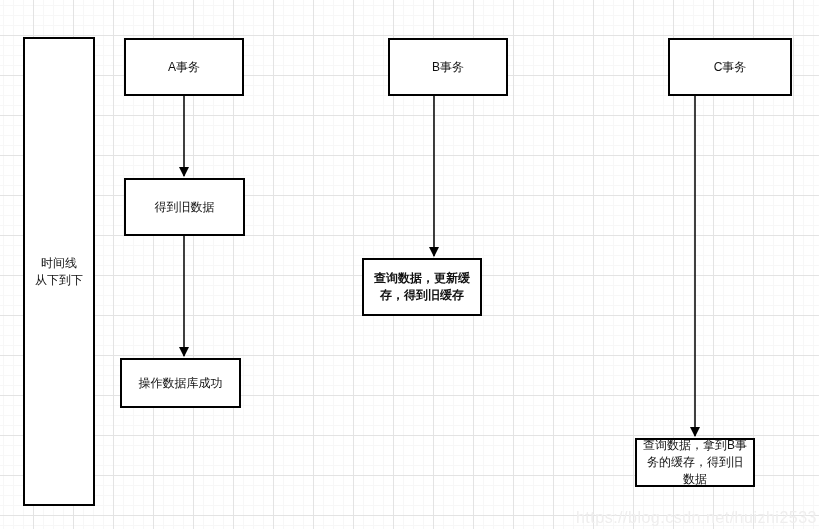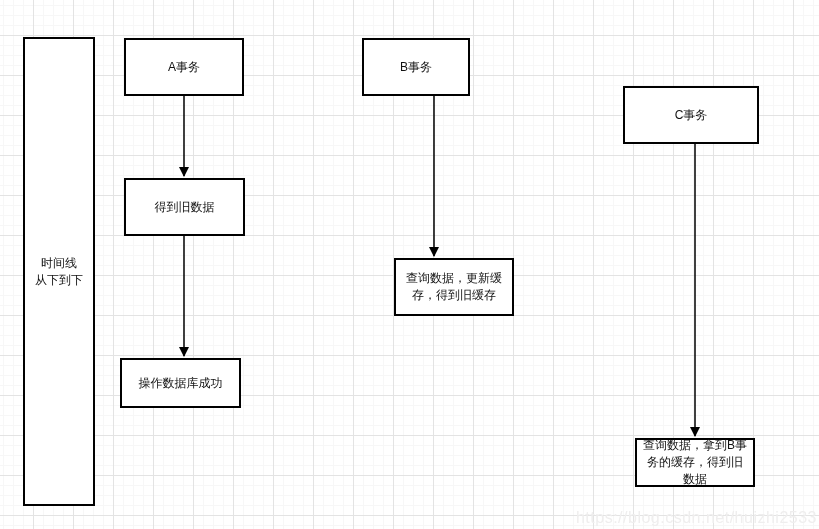--- a/index.html
+++ b/index.html
@@ -42,23 +42,23 @@
     padding:12px 6px;
   }
   .timeline-box{
     left:23px;top:37px;width:72px;height:469px;
     white-space:pre-line;
     text-align:center;
   }
   .node-a-header{left:124px;top:38px;width:120px;height:58px;}
   .node-a-step1 {left:124px;top:178px;width:121px;height:58px;}
   .node-a-step2 {left:120px;top:358px;width:121px;height:50px;}
-  .node-b-header{left:362px;top:38px;width:108px;height:58px;}
-  .node-b-step1 {left:394px;top:258px;width:120px;height:58px;}
-  .node-c-header{left:623px;top:38px;width:136px;height:58px;margin-top:48px;}
+  .node-b-header{left:388px;top:38px;width:120px;height:58px;}
+  .node-b-step1 {left:362px;top:258px;width:120px;height:58px;font-weight:bold;}
+  .node-c-header{left:668px;top:38px;width:124px;height:58px;}
   .node-c-step1 {left:635px;top:438px;width:120px;height:49px;}
   .edges{
     position:absolute;left:0;top:0;width:819px;height:529px;
     pointer-events:none;
   }
   .edge{stroke:var(--border-color);stroke-width:1.5;}
   .watermark{
     position:absolute;
     right:2px;bottom:2px;
     font-size:16px;

